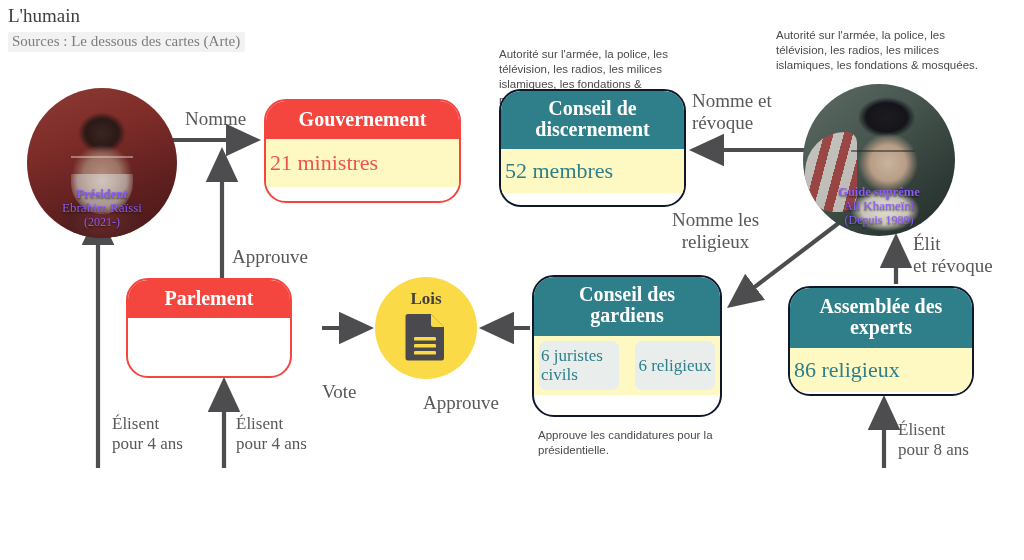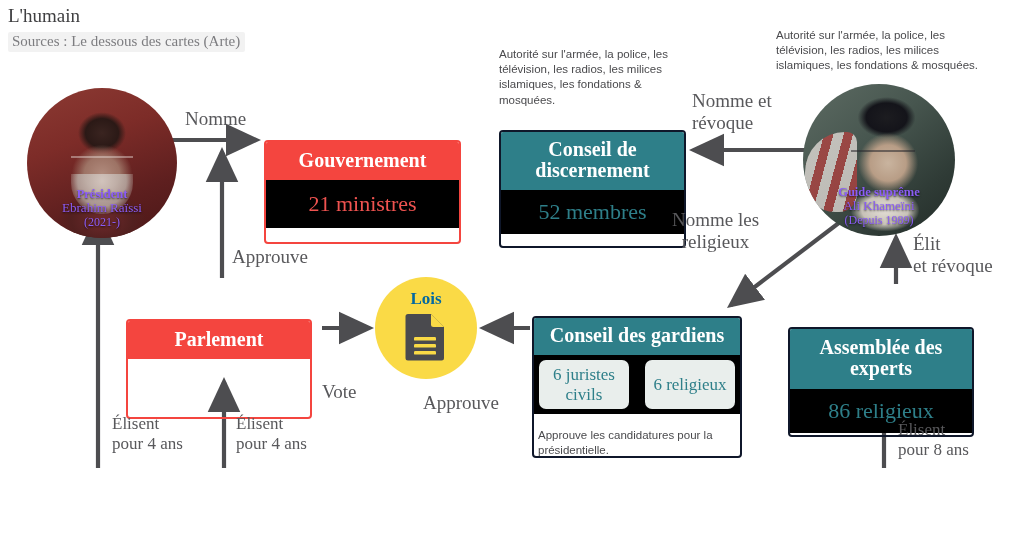--- a/index.html
+++ b/index.html
@@ -80,70 +80,70 @@
     border-top: 2px solid rgba(40,40,45,.55);
   }
 
   
   .note {
     position: absolute; font-size: 11.5px; line-height: 1.32;
     color: #4a4a4d; font-family: Liberation Sans, sans-serif;
   }
 
   
-  .card { position: absolute; border-radius: 4px; overflow: hidden; margin-top: 41px; }
+  .card { position: absolute; border-radius: 22px; overflow: hidden; }
   .card .head {
     text-align:center; color:#fff; font-weight:bold;
     font-family:"Liberation Serif", serif; line-height:1.07;
     padding: 8px 6px 9px;
   }
   .card .body {
-    background:#000000; text-align:center;
+    background:#fef9c3; text-align:left;
     font-family:"Liberation Serif", serif;
   }
   .card.red { border: 2px solid #f4453f; }
   .card.red .head { background:#f4453f; }
   .card.red .body { color:#ef5350; }
   .card.teal { border: 2px solid #0f172a; }
   .card.teal .head { background:#2e7f89; }
   .card.teal .body { color:#2e7f89; }
 
   #gouvernement { left:264px; top:99px; width:197px; height:104px; }
   #gouvernement .head { font-size:20px; }
   #gouvernement .body { font-size:22px; padding:11px 4px; }
 
-  #parlement { left:126px; top:278px; width:186px; height:100px; }
+  #parlement { left:126px; top:278px; width:166px; height:100px; }
   #parlement .head { font-size:20px; }
   #parlement .body { font-size:22px; padding:10px 4px; }
 
   #discernement { left:499px; top:89px; width:187px; height:118px; }
   #discernement .head { font-size:20px; padding:7px 6px 8px; }
   #discernement .body { font-size:22px; padding:9px 4px; }
 
-  #gardiens { left:532px; top:275px; width:210px; height:142px; }
+  #gardiens { left:532px; top:275px; width:190px; height:142px; }
   #gardiens .head { font-size:20px; padding:7px 6px 9px; }
   #gardiens .body { display:flex; padding:5px; gap:16px; }
   #gardiens .sub {
     flex:1; background:#e9eeec; border-radius:7px;
     font-size:17px; line-height:1.15; color:#2e7f89;
     display:flex; align-items:center; justify-content:center; padding:5px 2px;
   }
 
   #experts { left:788px; top:286px; width:186px; height:110px; }
   #experts .head { font-size:20px; padding:8px 6px 9px; }
   #experts .body { font-size:22px; padding:9px 4px; }
 
   
   #lois {
     position:absolute; left:375px; top:277px; width:102px; height:102px;
     border-radius:50%; background:#fada46;
     display:flex; flex-direction:column; align-items:center; justify-content:flex-start;
     padding-top:12px;
   }
-  #lois .lbl { font-size:17px; font-weight:bold; color:#0369a1; }
+  #lois .lbl { font-size:17px; font-weight:bold; color:#404040; }
   #lois .doc { margin-top:3px; }
 
   
   .elabel {
     position:absolute; color:#58585b; font-size:17px; line-height:1.15;
     font-family:"Liberation Serif", serif; white-space:pre-line;
   }
   .elabel.big { font-size:19px; }
 
   

